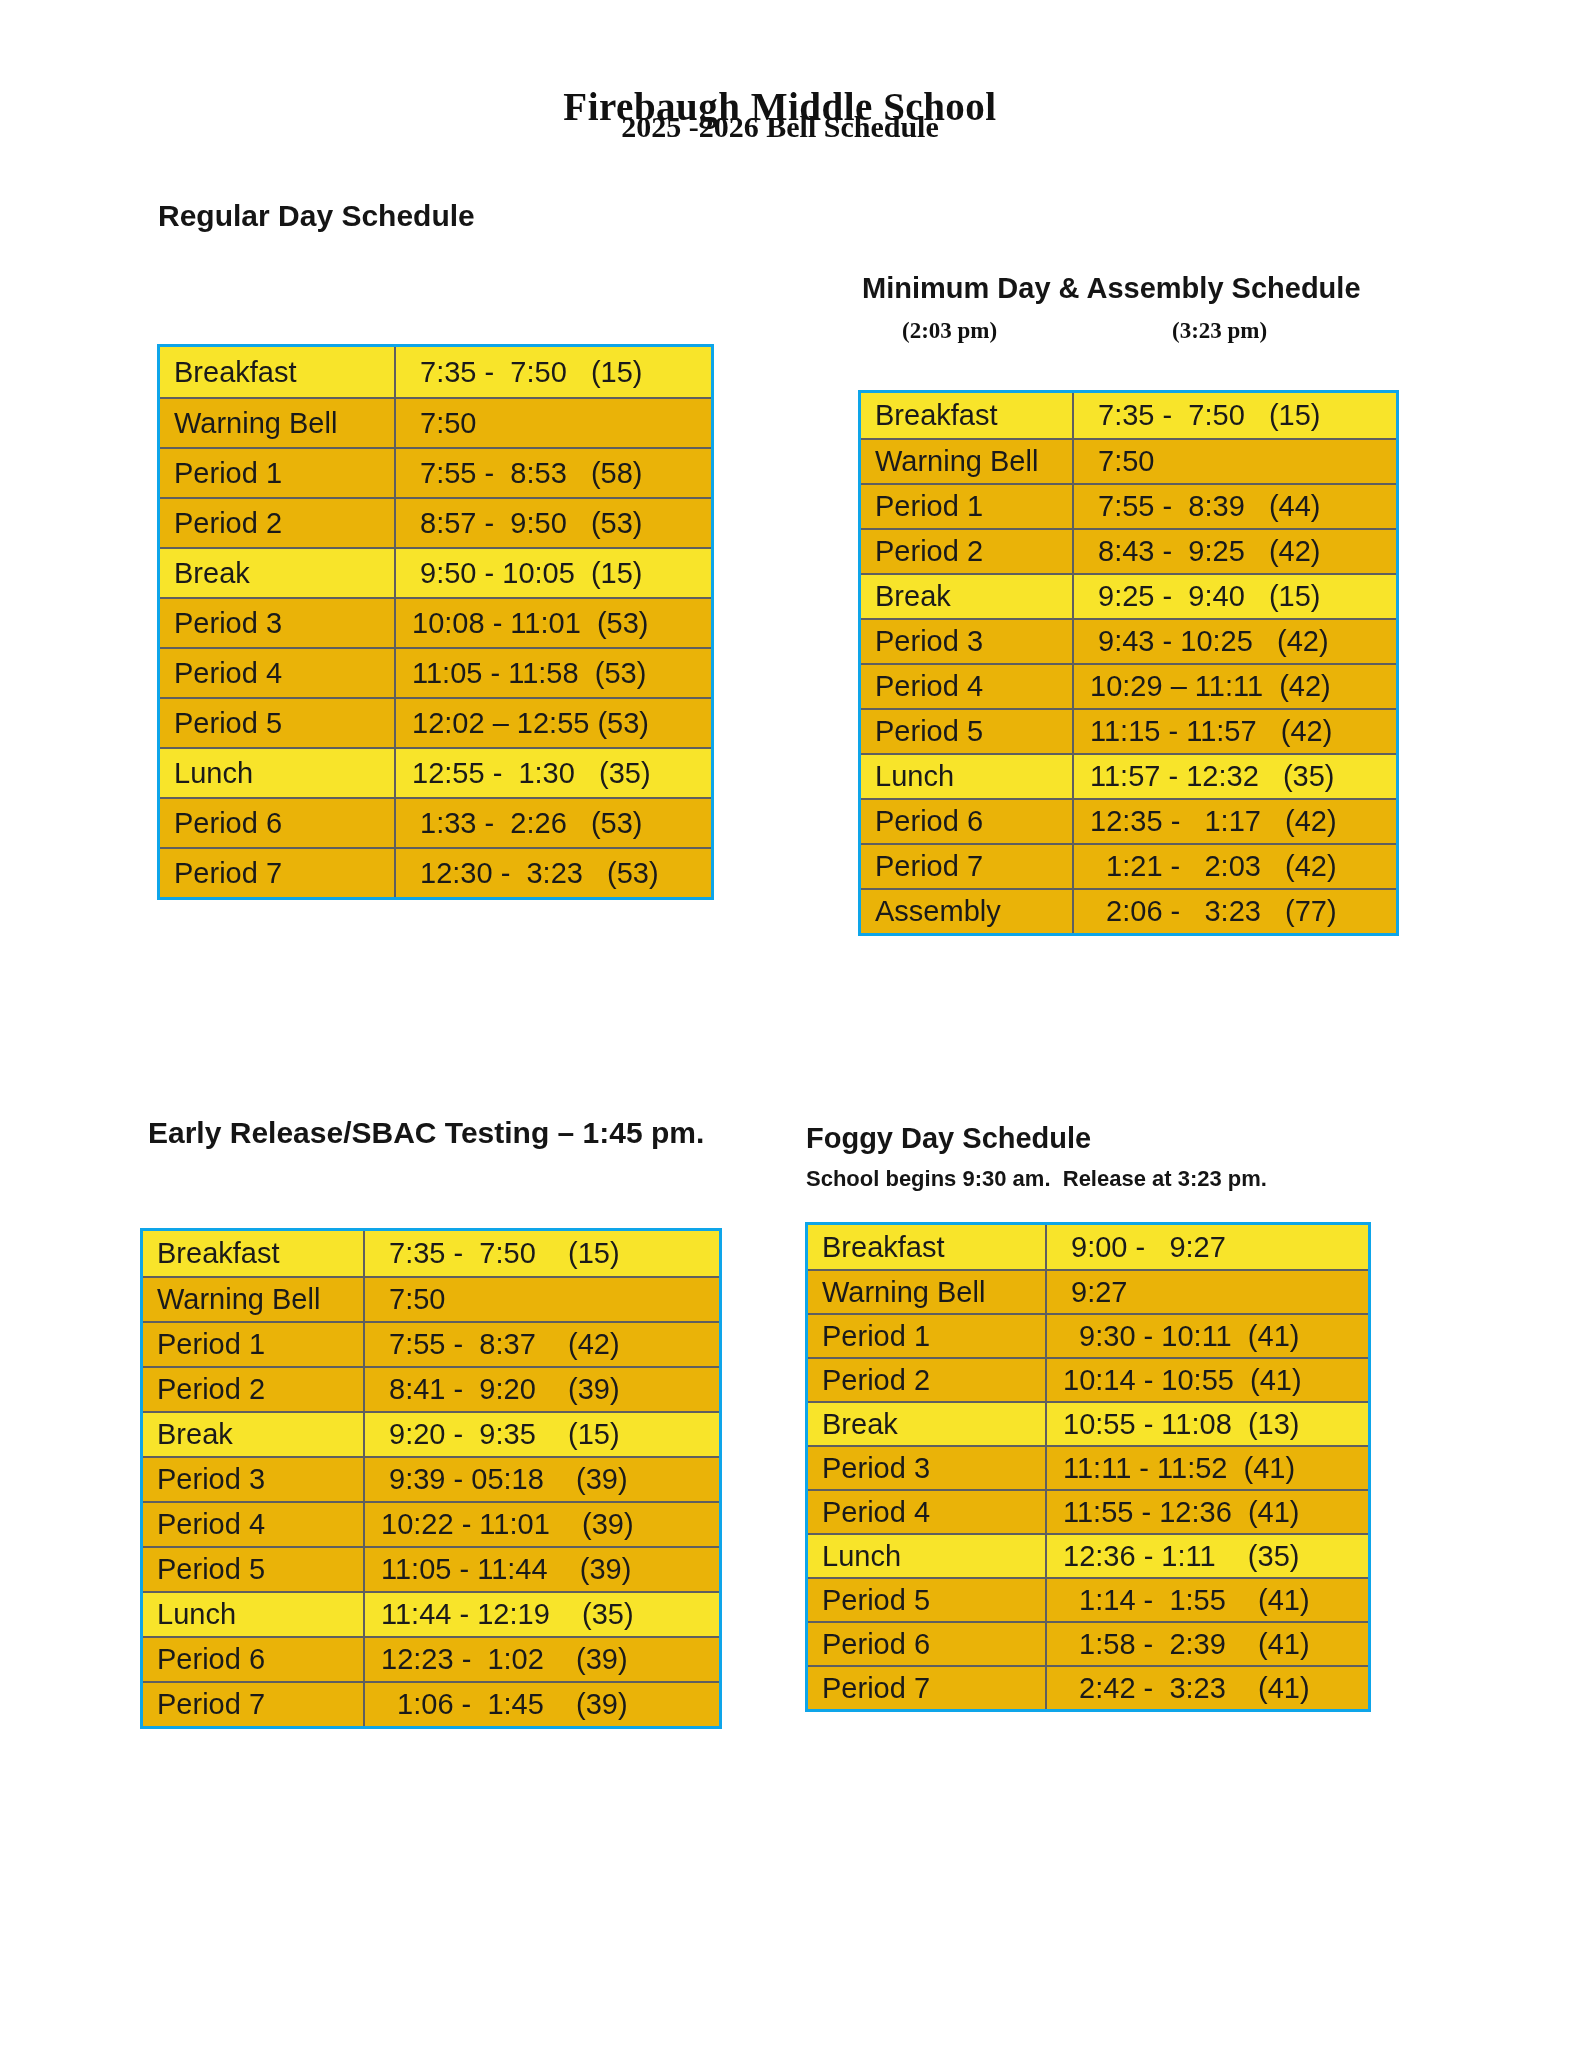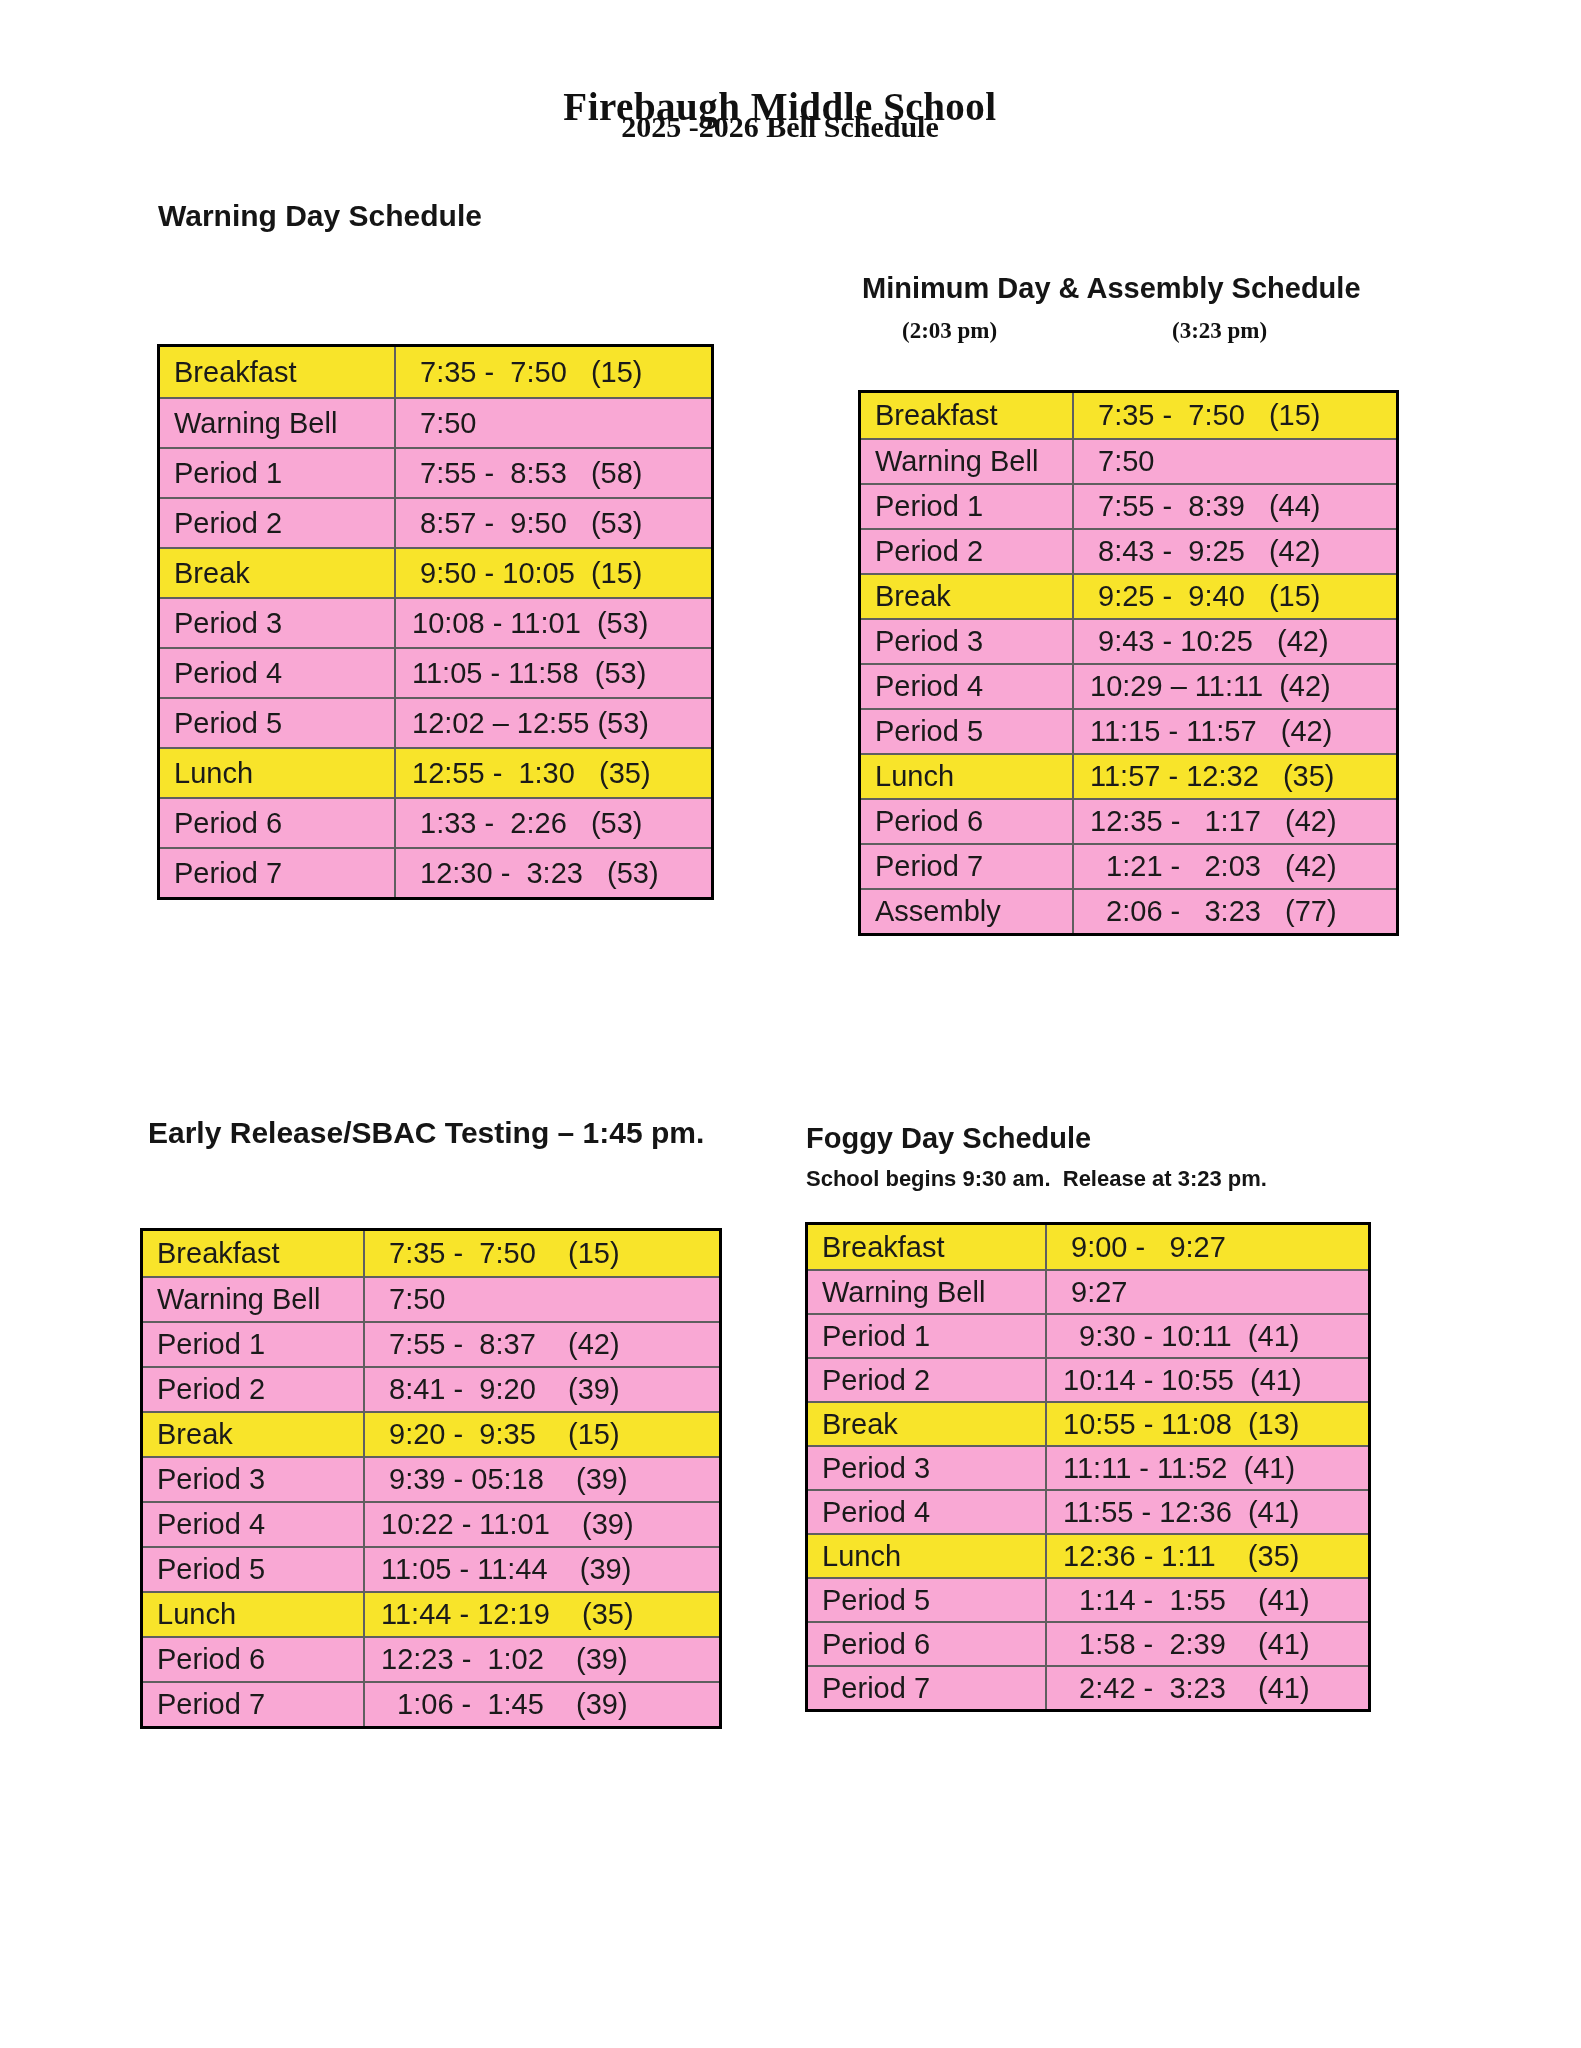--- a/index.html
+++ b/index.html
@@ -22,21 +22,21 @@
     position:absolute;font-weight:700;color:#151515;white-space:nowrap;
   }
   .serif-sub{
     position:absolute;font-family:"Liberation Serif",serif;font-weight:bold;
     font-size:23px;color:#111;white-space:nowrap;
   }
   .note{
     position:absolute;font-weight:700;font-size:22px;color:#151515;white-space:pre;
   }
   .btable{
-    position:absolute;border:3px solid #000000;background:#f9a8d4;
+    position:absolute;border:3px solid #0ea5e9;background:#eab308;
     box-sizing:border-box;
   }
   .row{display:flex;box-sizing:border-box;}
   .row + .row{border-top:2px solid #5f5f5f;}
   .row.hl{background:#f8e42a;}
   .cell{display:flex;align-items:center;box-sizing:border-box;
     font-size:29px;color:#1a1a1a;}
   .cell.label{padding-left:14px;border-right:2px solid #5f5f5f;}
   .cell.time{flex:1;padding-left:16px;white-space:pre;}
   
@@ -52,21 +52,21 @@
   #t-foggy{left:805px;top:1222px;width:566px;}
   #t-foggy .row{height:44px;}
   #t-foggy .cell.label{width:239px;}
 </style>
 </head>
 <body>
 
 <div class="doc-title">Firebaugh Middle School</div>
 <div class="doc-subtitle">2025 -2026 Bell Schedule</div>
 
-<div class="sec-heading" style="left:158px;top:199px;font-size:30px;">Warning Day Schedule</div>
+<div class="sec-heading" style="left:158px;top:199px;font-size:30px;">Regular Day Schedule</div>
 <div class="btable" id="t-regular">
     <div class="row hl">
       <div class="cell label">Breakfast</div>
       <div class="cell time"> 7:35 -  7:50   (15)</div>
     </div>
     <div class="row">
       <div class="cell label">Warning Bell</div>
       <div class="cell time"> 7:50</div>
     </div>
     <div class="row">

